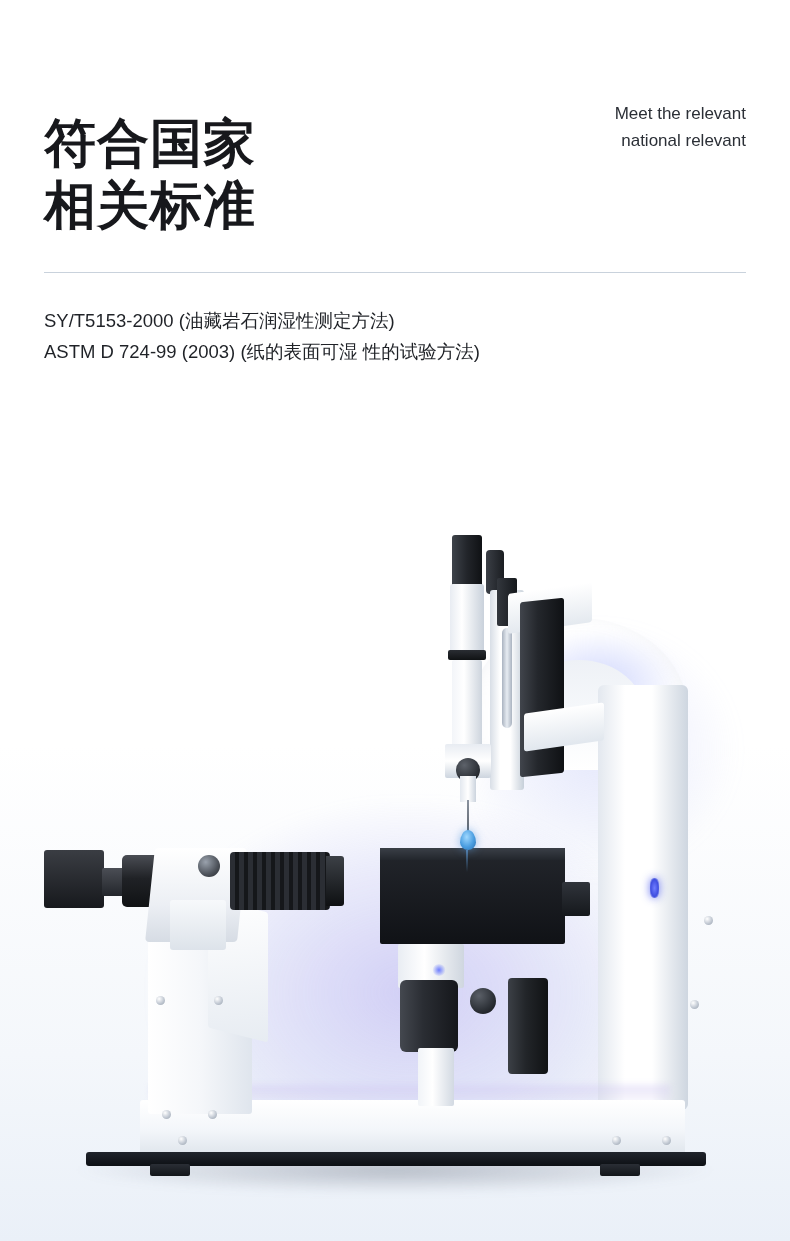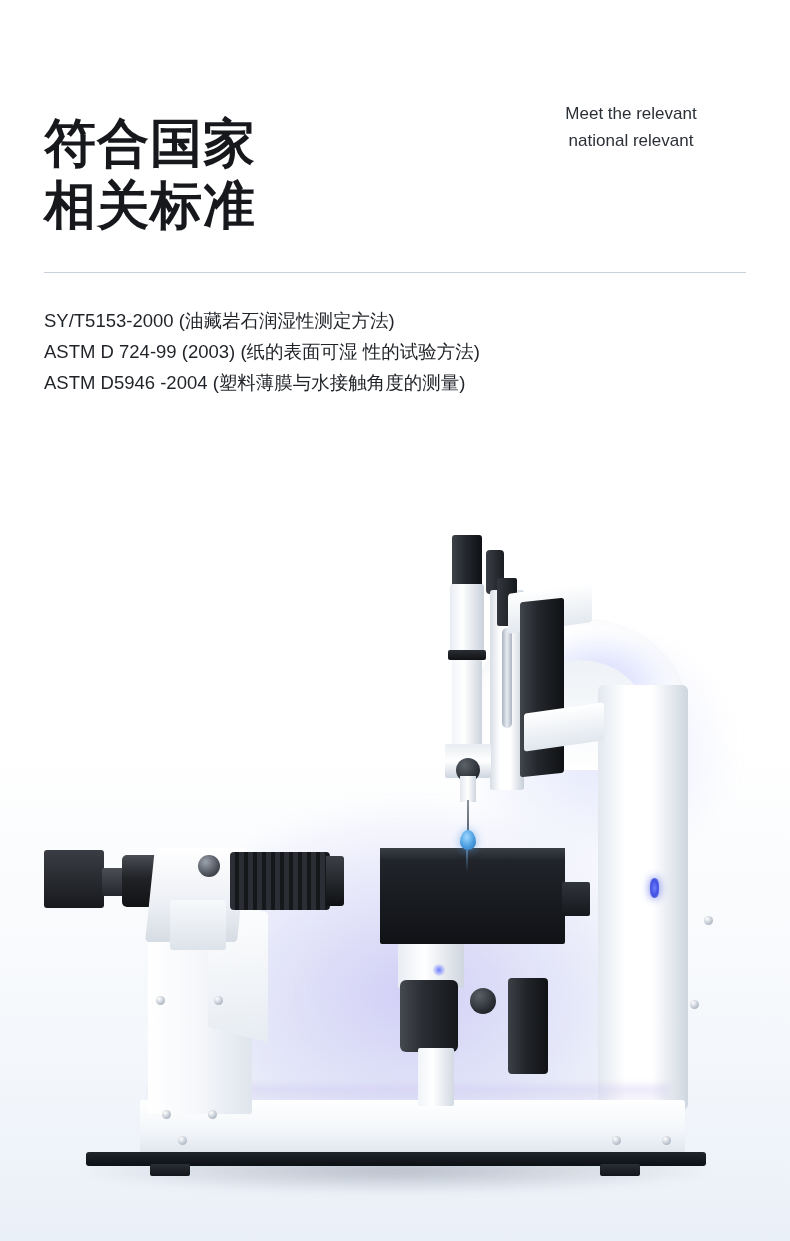--- a/index.html
+++ b/index.html
@@ -40,21 +40,21 @@
     color: #17181c;
     letter-spacing: 1px;
     margin-top: 17px;
   }
   .title-cn .line2 { display:block; }
   .title-en {
     position: absolute;
     right: 44px;
     top: 100px;
     width: 230px;
-    text-align: center;
+    text-align: right;
     font-size: 17px;
     line-height: 27px;
     color: #2b2f36;
   }
   .divider {
     position: absolute;
     left: 44px;
     top: 272px;
     width: 702px;
     height: 1px;
@@ -473,21 +473,20 @@
     <div class="title-en">
       <div>Meet the relevant</div>
       <div>national relevant</div>
     </div>
     <div class="divider"></div>
   </div>
 
   <div class="standards">
     <div class="standards-item">SY/T5153-2000 (油藏岩石润湿性测定方法)</div>
     <div class="standards-item">ASTM D 724-99 (2003) (纸的表面可湿 性的试验方法)</div>
-    <div class="standards-item">ASTM D5946 -2004 (塑料薄膜与水接触角度的测量)</div>
   </div>
 
   <div class="product">
 
     <div class="glow"></div>
     <div class="glow2"></div>
 
     <div class="frame-arc"></div>
     <div class="arc-glow"></div>
     <div class="frame-arc-inner"></div>

